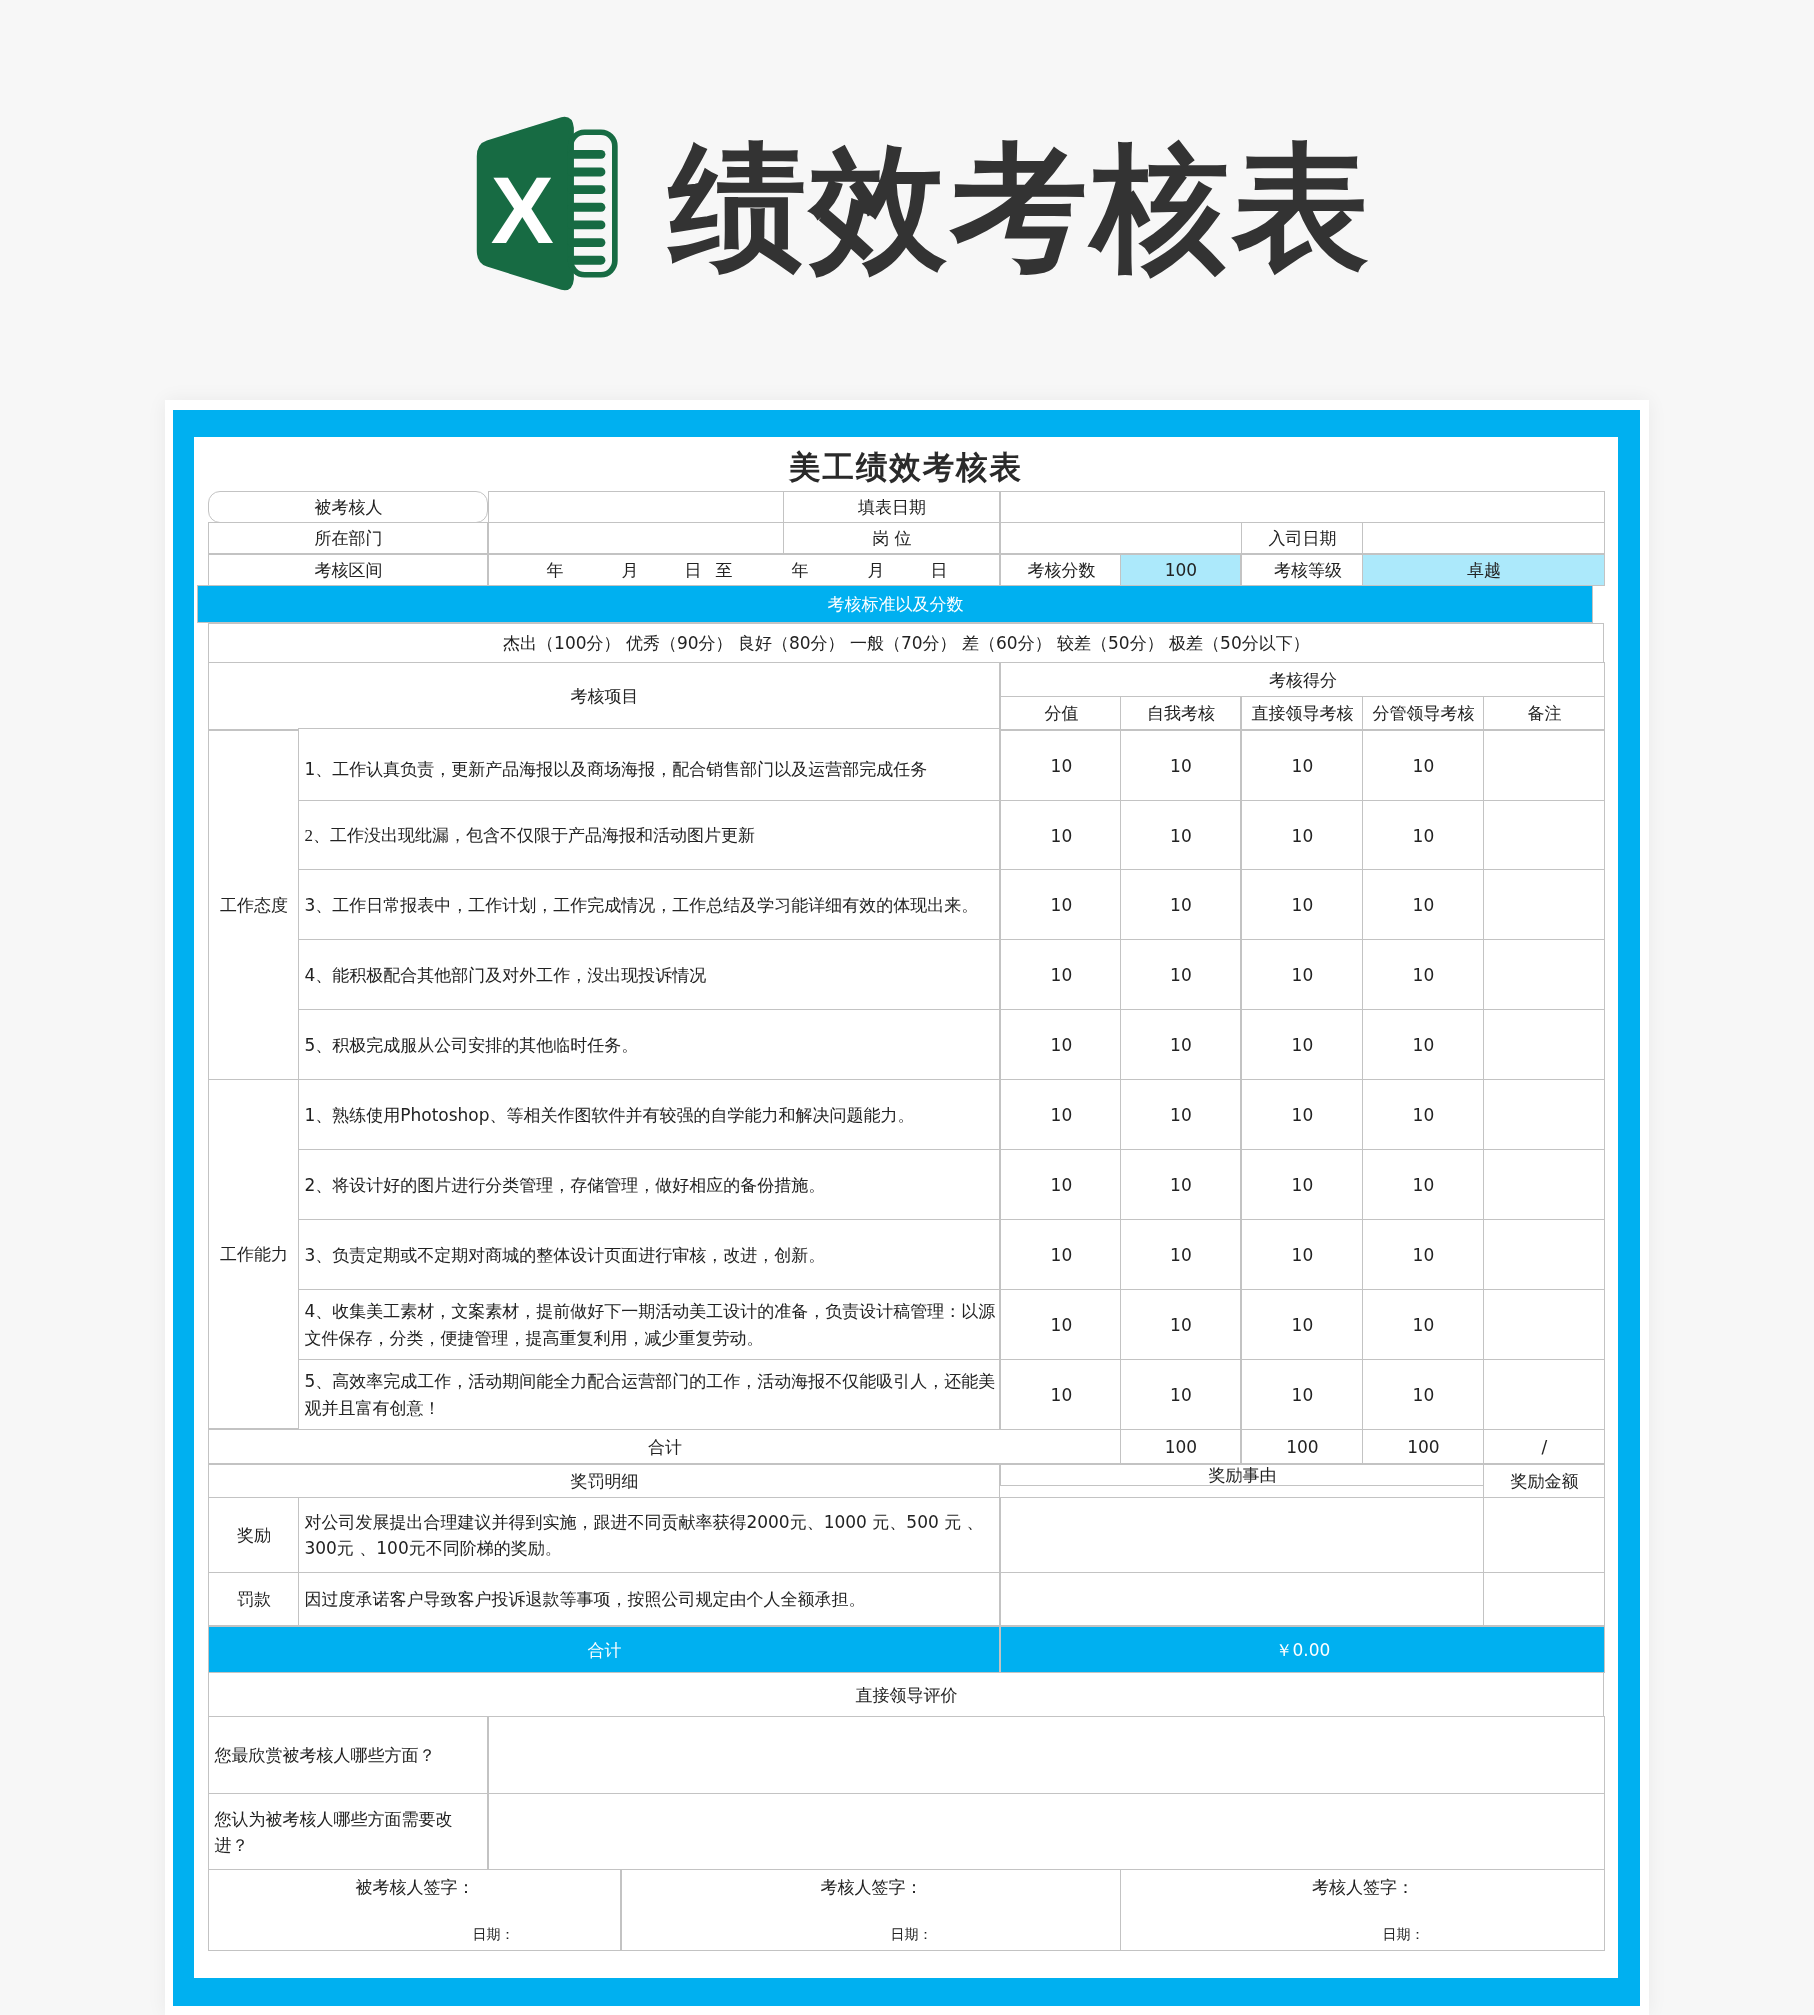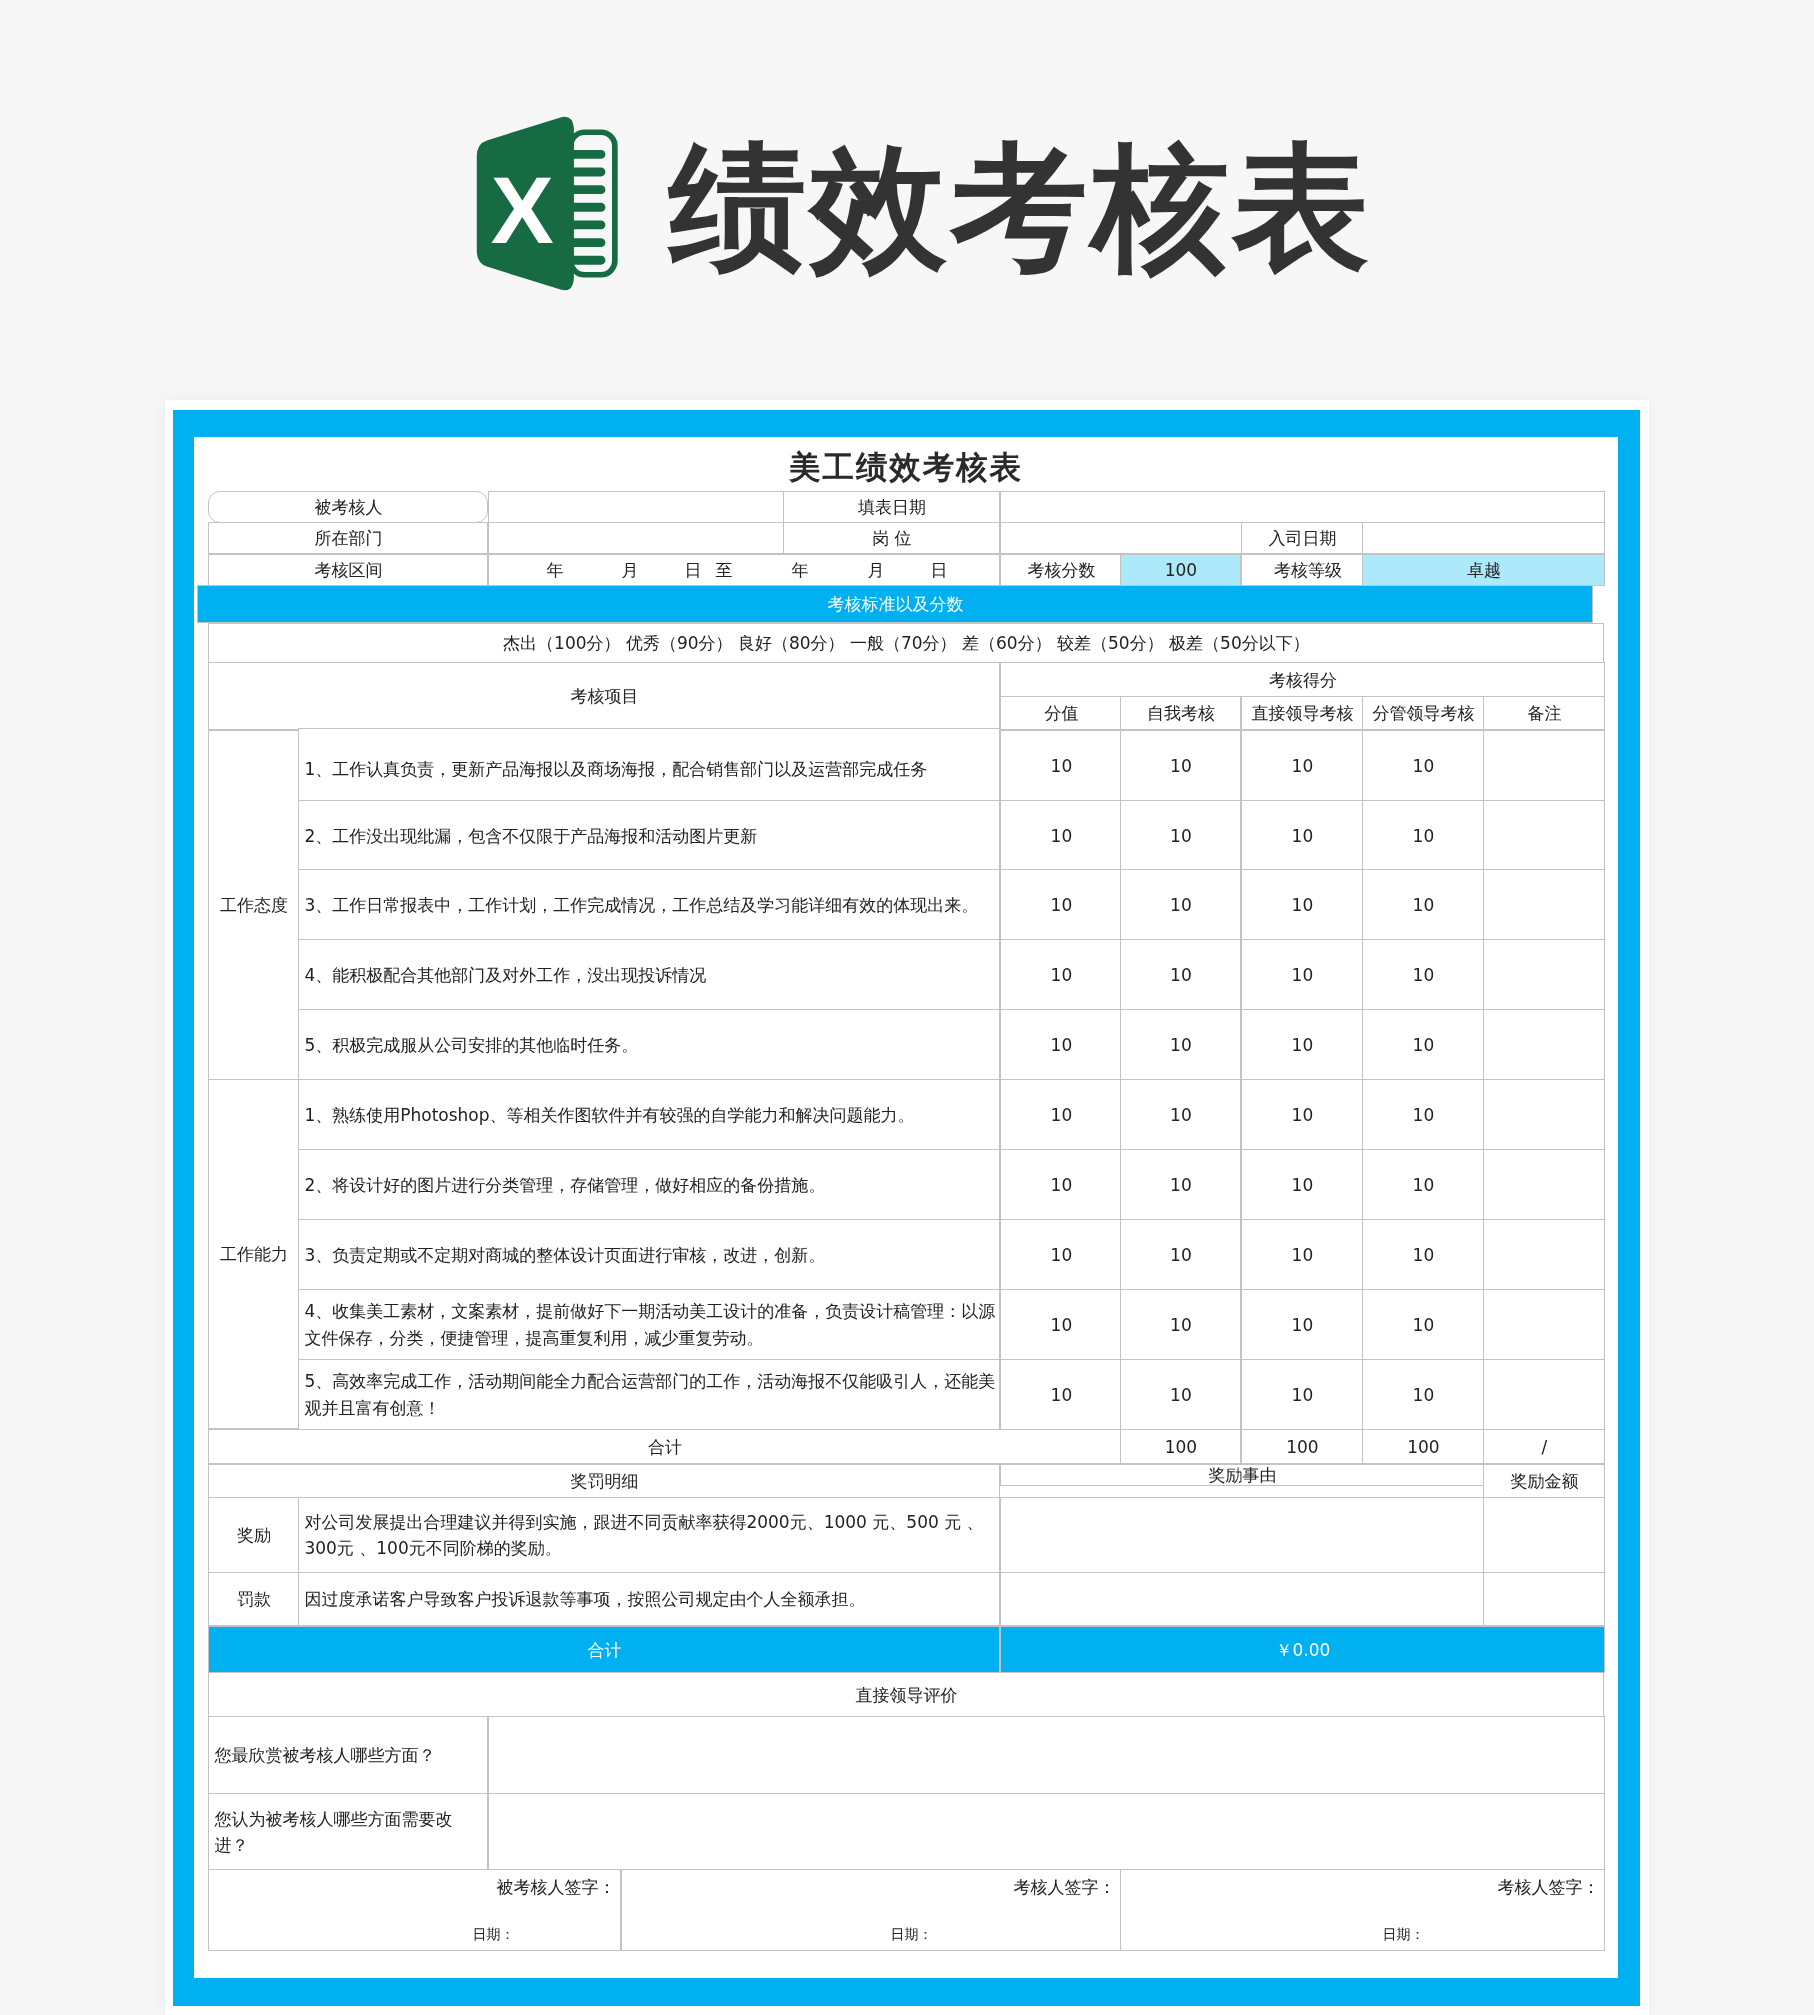--- a/index.html
+++ b/index.html
@@ -32,21 +32,21 @@
   }
   .c {
     position:absolute; box-sizing:border-box;
     border:1.3px solid #c3c3c3; margin:-0.6px 0 0 -0.6px;
     display:flex; align-items:center; justify-content:center; text-align:center;
     font-size:17px; color:#222; line-height:26.5px; background:#fff;
   }
   .c.left { justify-content:flex-start; text-align:left; padding-left:5px; padding-right:3.8px; }
   .c.lb { background:#ACE9FB; }
   .c.blue { background:#00B0F0; color:#fff; border-color:#c3c3c3; }
-  .c.top-left { align-items:flex-start; justify-content:flex-end; text-align:left; padding:3.8px 5px; }
+  .c.top-left { align-items:flex-start; justify-content:center; text-align:left; padding:3.8px 5px; }
   .sig-date { position:absolute; font-size:14px; color:#222; }
 </style>
 </head>
 <body>
 
 <div class="hero">
   <svg class="logo" viewBox="0 0 230 290">
     <path d="M22 45 L140 8 Q158 4 160 25 L160 265 Q158 286 140 282 L22 245 Q6 240 6 220 L6 70 Q6 50 22 45 Z" fill="#176B43"></path>
     <rect x="155" y="32" width="70" height="226" rx="22" fill="none" stroke="#176B43" stroke-width="9"></rect>
     <rect x="150" y="60" width="60" height="14" rx="7" fill="#176B43"></rect>
@@ -99,21 +99,21 @@
       <div class="c" style="left: 927px; top: 260px; width: 121px; height: 34px;">自我考核</div>
       <div class="c" style="left: 1048px; top: 260px; width: 122px; height: 34px;">直接领导考核</div>
       <div class="c" style="left: 1169px; top: 260px; width: 122px; height: 34px;">分管领导考核</div>
       <div class="c" style="left: 1290px; top: 260px; width: 122px; height: 34px;">备注</div>
       <div class="c left" style="left: 105px; top: 292px; width: 702px; height: 81px;">1、工作认真负责，更新产品海报以及商场海报，配合销售部门以及运营部完成任务</div>
       <div class="c" style="left: 807px; top: 294px; width: 122px; height: 71px;">10</div>
       <div class="c" style="left: 927px; top: 294px; width: 121px; height: 71px;">10</div>
       <div class="c" style="left: 1048px; top: 294px; width: 122px; height: 71px;">10</div>
       <div class="c" style="left: 1169px; top: 294px; width: 122px; height: 71px;">10</div>
       <div class="c" style="left: 1290px; top: 294px; width: 122px; height: 71px;"></div>
-      <div class="c left" style="left: 105px; top: 364px; width: 702px; height: 71px;">2、工作没出现纰漏，包含不仅限于产品海报和活动图片更新</div>
+      <div class="c left" style="left: 105px; top: 364px; width: 702px; height: 71px; font-family: Liberation Serif, serif;">2、工作没出现纰漏，包含不仅限于产品海报和活动图片更新</div>
       <div class="c" style="left: 807px; top: 364px; width: 122px; height: 71px;">10</div>
       <div class="c" style="left: 927px; top: 364px; width: 121px; height: 71px;">10</div>
       <div class="c" style="left: 1048px; top: 364px; width: 122px; height: 71px;">10</div>
       <div class="c" style="left: 1169px; top: 364px; width: 122px; height: 71px;">10</div>
       <div class="c" style="left: 1290px; top: 364px; width: 122px; height: 71px;"></div>
       <div class="c left" style="left: 105px; top: 433px; width: 702px; height: 71px;">3、工作日常报表中，工作计划，工作完成情况，工作总结及学习能详细有效的体现出来。</div>
       <div class="c" style="left: 807px; top: 433px; width: 122px; height: 71px;">10</div>
       <div class="c" style="left: 927px; top: 433px; width: 121px; height: 71px;">10</div>
       <div class="c" style="left: 1048px; top: 433px; width: 122px; height: 71px;">10</div>
       <div class="c" style="left: 1169px; top: 433px; width: 122px; height: 71px;">10</div>

